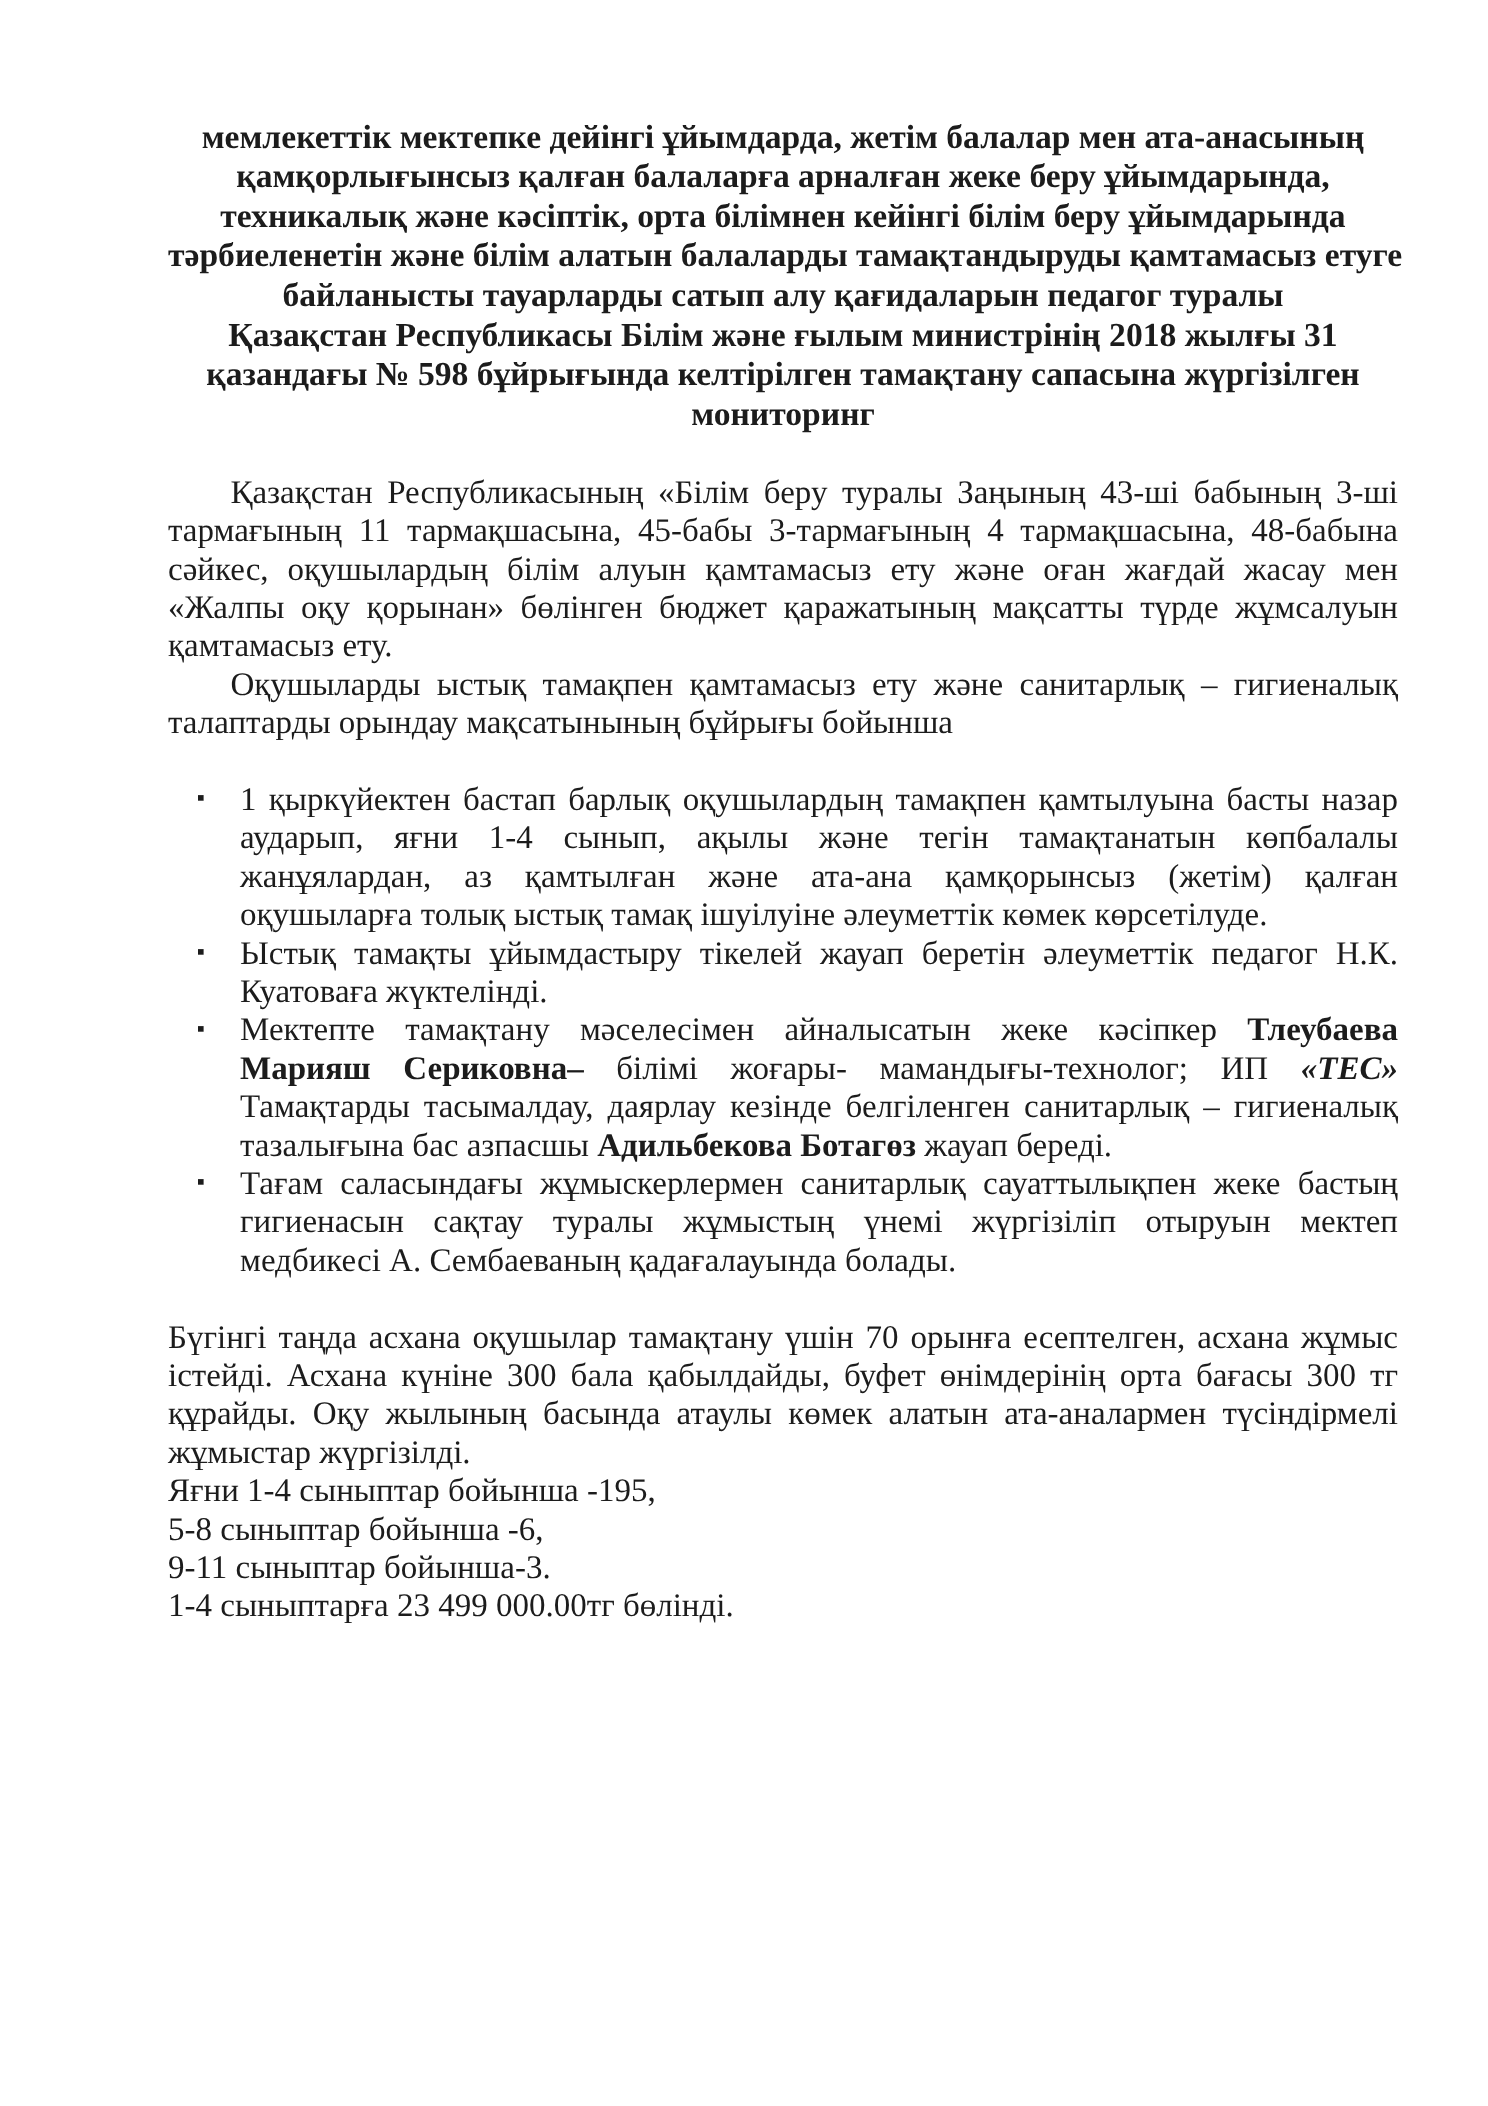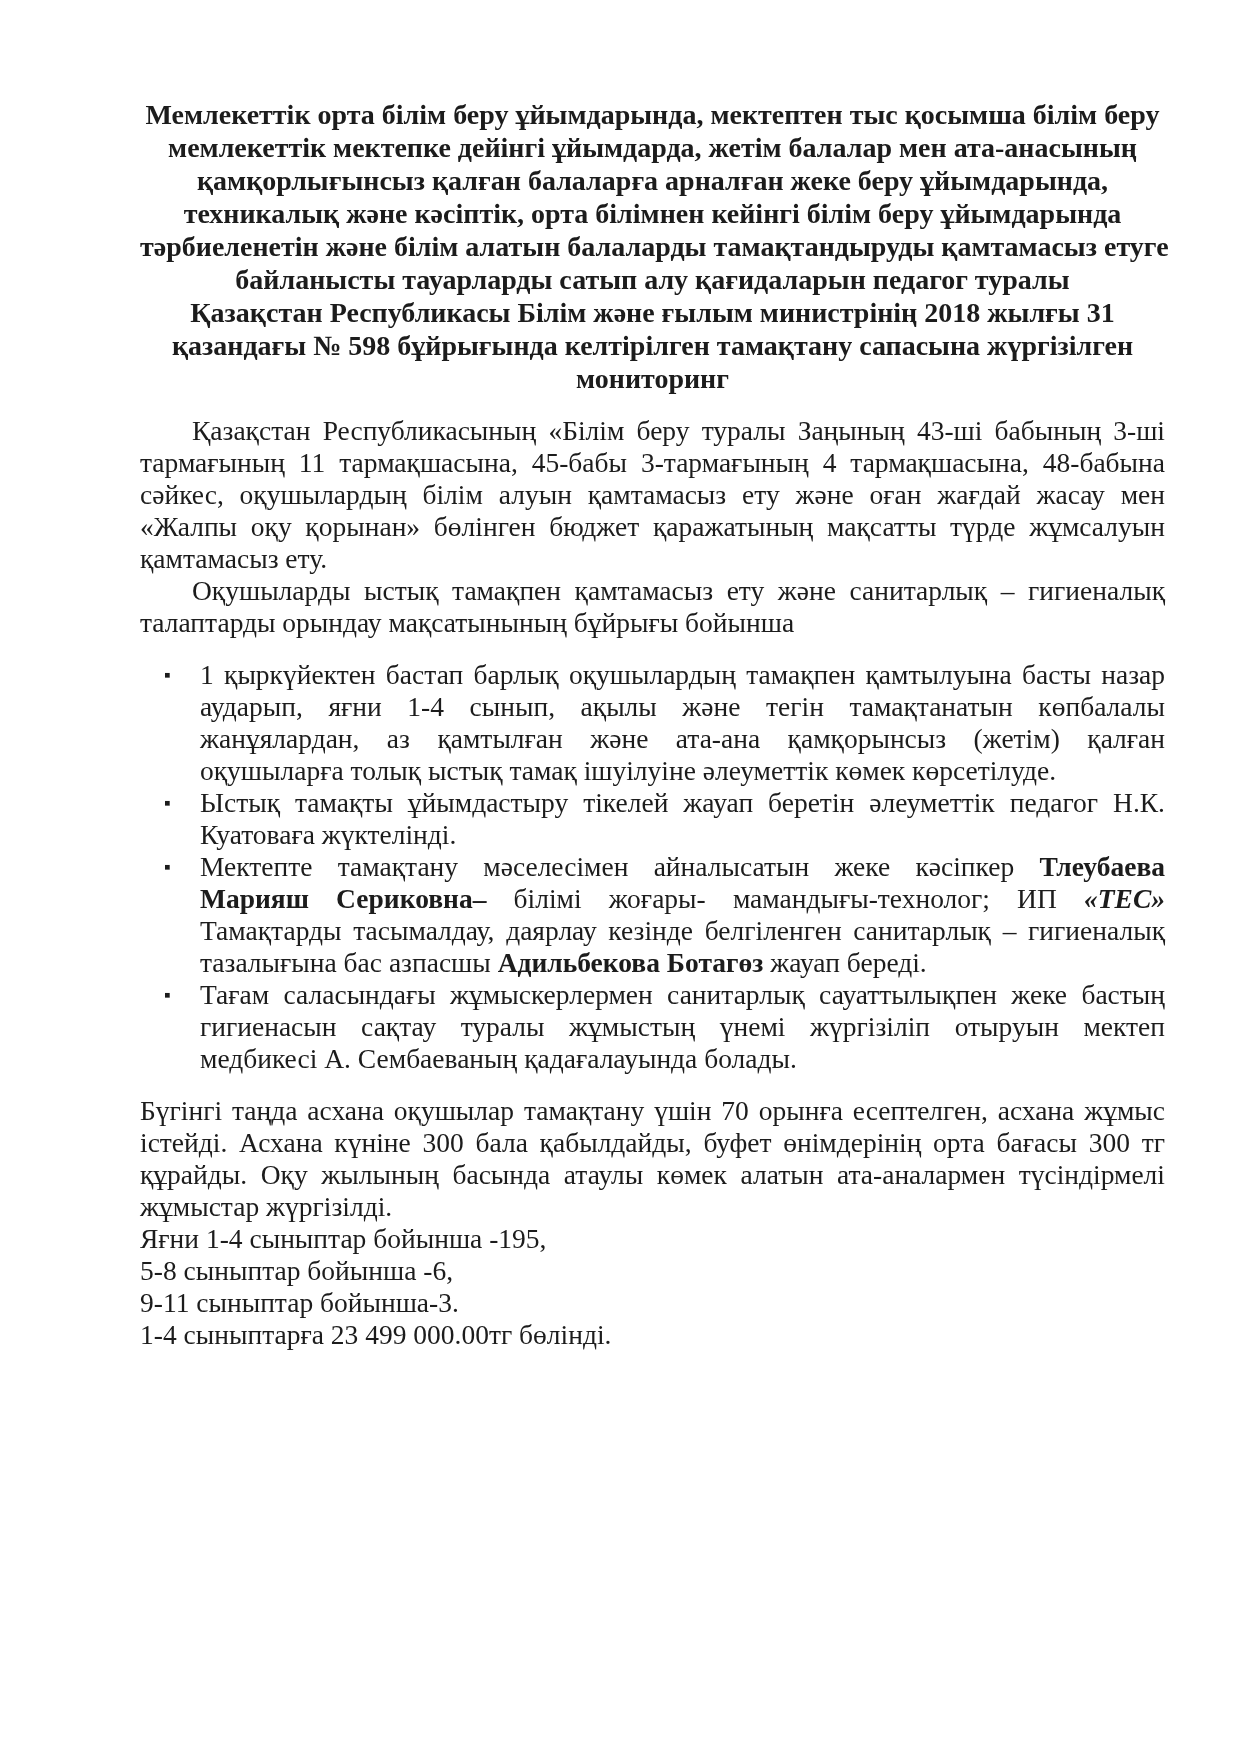--- a/index.html
+++ b/index.html
@@ -34,21 +34,21 @@
   .p, .li {
     font-size: 27.5px;
     line-height: 32px;
     text-align: justify;
     text-align-last: left;
   }
   .p.indent {
     text-indent: 52px;
   }
   .space-before {
-    margin-top: 20px;
+    margin-top: 32px;
   }
   .li {
     position: relative;
     padding-left: 60px;
   }
   .li .bullet {
     position: absolute;
     left: 24px;
     top: 0;
     font-size: 19px;
@@ -56,21 +56,20 @@
     text-indent: 0;
   }
   .b { font-weight: bold; }
   .i { font-style: italic; }
 </style>
 </head>
 <body>
 
 <div class="page">
   <div class="doc-title">
-      <div class="title-line">Мемлекеттік орта білім беру ұйымдарында, мектептен тыс қосымша білім беру</div>
       <div class="title-line">мемлекеттік мектепке дейінгі ұйымдарда, жетім балалар мен ата-анасының</div>
       <div class="title-line">қамқорлығынсыз қалған балаларға арналған жеке беру ұйымдарында,</div>
       <div class="title-line">техникалық және кәсіптік, орта білімнен кейінгі білім беру ұйымдарында</div>
       <div class="title-line">тәрбиеленетін және білім алатын балаларды тамақтандыруды қамтамасыз етуге</div>
       <div class="title-line">байланысты тауарларды сатып алу қағидаларын педагог туралы</div>
       <div class="title-line">Қазақстан Республикасы Білім және ғылым министрінің 2018 жылғы 31</div>
       <div class="title-line">қазандағы № 598 бұйрығында келтірілген тамақтану сапасына жүргізілген</div>
       <div class="title-line">мониторинг</div>
     </div>
   <div>

